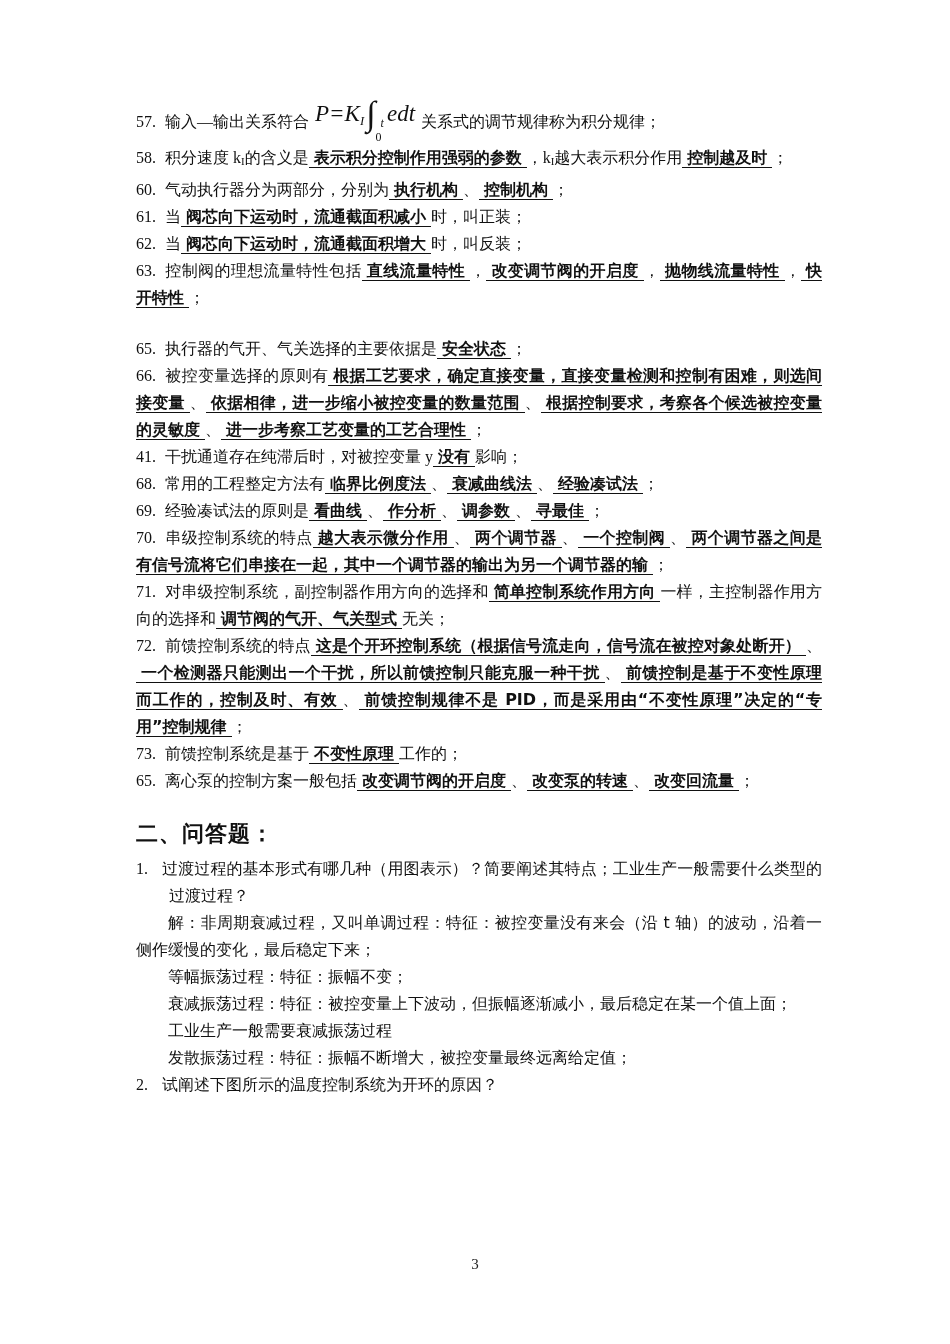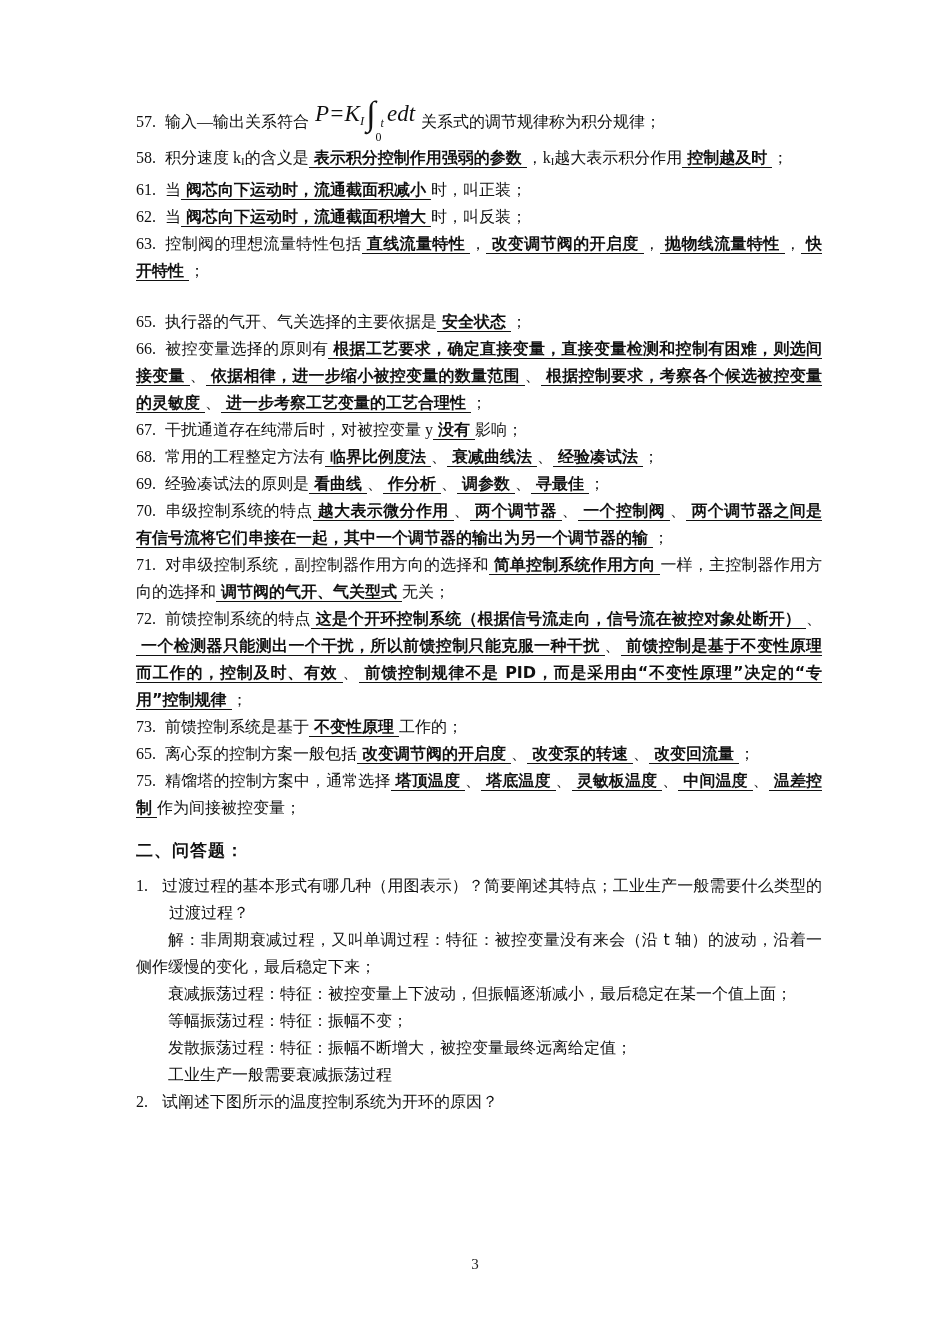--- a/index.html
+++ b/index.html
@@ -36,22 +36,22 @@
   .ilims{
     display:inline-flex;flex-direction:column;
     font-size:0.52em;line-height:1.15;
     vertical-align:-0.5em;margin-right:3px;
   }
   .ilims .ltop{font-style:italic;margin-left:5px;}
   .ilims .lbot{font-style:normal;}
   .gap-top{margin-top:24px;}
   .sec-heading{
     font-family:"DejaVu Sans","Liberation Sans",sans-serif;
-    font-weight:700;font-size:17px;
-    margin:16px 0 8px 0;letter-spacing:1px;
+    font-weight:700;font-size:22px;
+    margin:26px 0 8px 0;letter-spacing:1px;
   }
   .q-head{margin:0;text-align:justify;padding-left:33px;text-indent:-33px;}
   .q-head .num{padding-right:14px;}
   .answer-p{
     font-family:"DejaVu Sans","Liberation Sans",sans-serif;
     font-weight:400;margin:0;text-align:justify;text-indent:32px;
   }
   .page-number{
     position:absolute;left:0;bottom:66px;width:100%;
     text-align:center;font-size:15px;color:#222;
@@ -60,43 +60,43 @@
 </head>
 <body>
 
 <div class="page">
   <div id="fill-items">
       <p class="item"><span class="num">57.</span><span class="pt">输入—输出关系符合</span><span class="fml"><span>P=K</span><span class="fsub">I</span><span class="iglyph">∫</span><span class="ilims">
             <span class="ltop">t</span>
             <span class="lbot">0</span>
           </span><span>edt</span></span><span class="pt">关系式的调节规律称为积分规律；</span></p>
       <p class="item"><span class="num">58.</span><span class="pt">积分速度 k</span><span class="sub">I</span><span class="pt">的含义是</span><span class="ans">表示积分控制作用强弱的参数</span><span class="pt">，k</span><span class="sub">I</span><span class="pt">越大表示积分作用</span><span class="ans">控制越及时</span><span class="pt">；</span></p>
+      <p class="item"><span class="num">60.</span><span class="pt">气动执行器分为两部分，分别为</span><span class="ans">执行机构</span><span class="pt">、</span><span class="ans">控制机构</span><span class="pt">；</span></p>
       <p class="item"><span class="num">61.</span><span class="pt">当</span><span class="ans">阀芯向下运动时，流通截面积减小</span><span class="pt">时，叫正装；</span></p>
       <p class="item"><span class="num">62.</span><span class="pt">当</span><span class="ans">阀芯向下运动时，流通截面积增大</span><span class="pt">时，叫反装；</span></p>
       <p class="item"><span class="num">63.</span><span class="pt">控制阀的理想流量特性包括</span><span class="ans">直线流量特性</span><span class="pt">，</span><span class="ans">改变调节阀的开启度</span><span class="pt">，</span><span class="ans">抛物线流量特性</span><span class="pt">，</span><span class="ans">快开特性</span><span class="pt">；</span></p>
       <p class="item gap-top"><span class="num">65.</span><span class="pt">执行器的气开、气关选择的主要依据是</span><span class="ans">安全状态</span><span class="pt">；</span></p>
       <p class="item"><span class="num">66.</span><span class="pt">被控变量选择的原则有</span><span class="ans">根据工艺要求，确定直接变量，直接变量检测和控制有困难，则选间接变量</span><span class="pt">、</span><span class="ans">依据相律，进一步缩小被控变量的数量范围</span><span class="pt">、</span><span class="ans">根据控制要求，考察各个候选被控变量的灵敏度</span><span class="pt">、</span><span class="ans">进一步考察工艺变量的工艺合理性</span><span class="pt">；</span></p>
-      <p class="item"><span class="num">67.</span><span class="pt">干扰通道存在纯滞后时，对被控变量 y</span><span class="ans">没有</span><span class="pt">影响；</span></p>
+      <p class="item"><span class="num">41.</span><span class="pt">干扰通道存在纯滞后时，对被控变量 y</span><span class="ans">没有</span><span class="pt">影响；</span></p>
       <p class="item"><span class="num">68.</span><span class="pt">常用的工程整定方法有</span><span class="ans">临界比例度法</span><span class="pt">、</span><span class="ans">衰减曲线法</span><span class="pt">、</span><span class="ans">经验凑试法</span><span class="pt">；</span></p>
       <p class="item"><span class="num">69.</span><span class="pt">经验凑试法的原则是</span><span class="ans">看曲线</span><span class="pt">、</span><span class="ans">作分析</span><span class="pt">、</span><span class="ans">调参数</span><span class="pt">、</span><span class="ans">寻最佳</span><span class="pt">；</span></p>
       <p class="item"><span class="num">70.</span><span class="pt">串级控制系统的特点</span><span class="ans">越大表示微分作用</span><span class="pt">、</span><span class="ans">两个调节器</span><span class="pt">、</span><span class="ans">一个控制阀</span><span class="pt">、</span><span class="ans">两个调节器之间是有信号流将它们串接在一起，其中一个调节器的输出为另一个调节器的输</span><span class="pt">；</span></p>
       <p class="item"><span class="num">71.</span><span class="pt">对串级控制系统，副控制器作用方向的选择和</span><span class="ans">简单控制系统作用方向</span><span class="pt">一样，主控制器作用方向的选择和</span><span class="ans">调节阀的气开、气关型式</span><span class="pt">无关；</span></p>
       <p class="item"><span class="num">72.</span><span class="pt">前馈控制系统的特点</span><span class="ans">这是个开环控制系统（根据信号流走向，信号流在被控对象处断开）</span><span class="pt">、</span><span class="ans">一个检测器只能测出一个干扰，所以前馈控制只能克服一种干扰</span><span class="pt">、</span><span class="ans">前馈控制是基于不变性原理而工作的，控制及时、有效</span><span class="pt">、</span><span class="ans">前馈控制规律不是 PID，而是采用由“不变性原理”决定的“专用”控制规律</span><span class="pt">；</span></p>
       <p class="item"><span class="num">73.</span><span class="pt">前馈控制系统是基于</span><span class="ans">不变性原理</span><span class="pt">工作的；</span></p>
       <p class="item"><span class="num">65.</span><span class="pt">离心泵的控制方案一般包括</span><span class="ans">改变调节阀的开启度</span><span class="pt">、</span><span class="ans">改变泵的转速</span><span class="pt">、</span><span class="ans">改变回流量</span><span class="pt">；</span></p>
-      <p class="item"><span class="num">75.</span><span class="pt">精馏塔的控制方案中，通常选择</span><span class="ans">塔顶温度</span><span class="pt">、</span><span class="ans">塔底温度</span><span class="pt">、</span><span class="ans">灵敏板温度</span><span class="pt">、</span><span class="ans">中间温度</span><span class="pt">、</span><span class="ans">温差控制</span><span class="pt">作为间接被控变量；</span></p>
     </div>
   <div class="sec-heading">二、问答题：</div>
   <div id="qa-section">
       <div>
         <p class="q-head"><span class="num">1.</span><span>过渡过程的基本形式有哪几种（用图表示）？简要阐述其特点；工业生产一般需要什么类型的过渡过程？</span></p>
         <p class="answer-p">解：非周期衰减过程，又叫单调过程：特征：被控变量没有来会（沿 t 轴）的波动，沿着一侧作缓慢的变化，最后稳定下来；</p>
+        <p class="answer-p">等幅振荡过程：特征：振幅不变；</p>
         <p class="answer-p">衰减振荡过程：特征：被控变量上下波动，但振幅逐渐减小，最后稳定在某一个值上面；</p>
-        <p class="answer-p">等幅振荡过程：特征：振幅不变；</p>
+        <p class="answer-p">工业生产一般需要衰减振荡过程</p>
         <p class="answer-p">发散振荡过程：特征：振幅不断增大，被控变量最终远离给定值；</p>
-        <p class="answer-p">工业生产一般需要衰减振荡过程</p>
       </div>
       <div>
         <p class="q-head"><span class="num">2.</span><span>试阐述下图所示的温度控制系统为开环的原因？</span></p>
       </div>
     </div>
   <div class="page-number">3</div>
 </div>
 
 </body></html>

